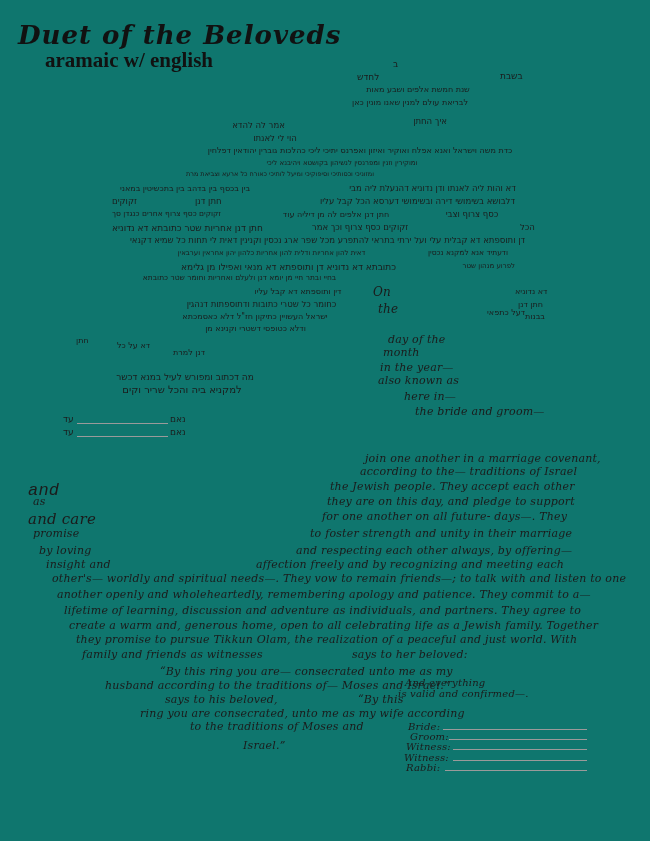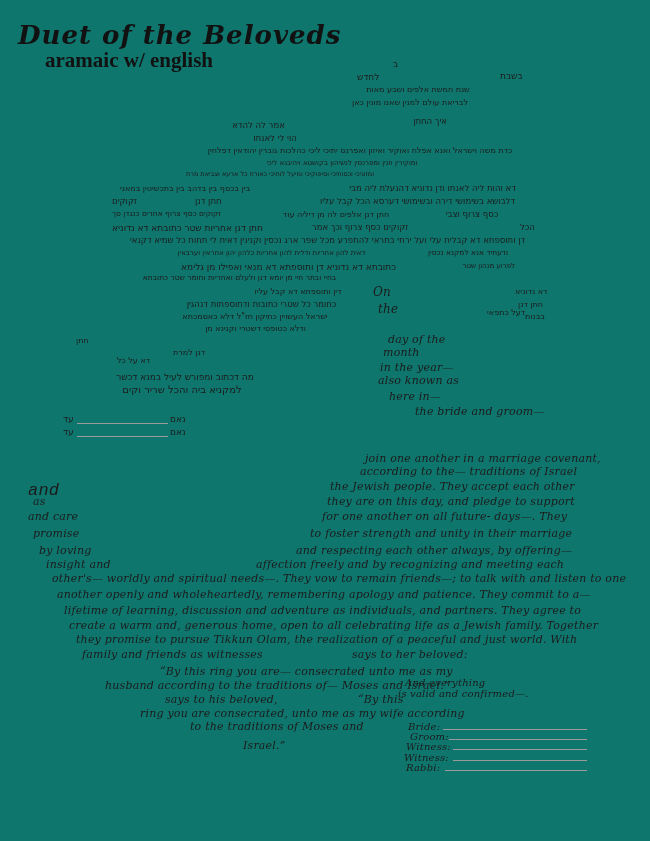--- a/index.html
+++ b/index.html
@@ -82,42 +82,42 @@
       <div class="ln he" style="left: 132px; top: 274px; font-size: 7.5px; width: 215px; text-align: center;">בחיי ובתר חיי מן יומא דנן ולעלם ואחריות וחומר שטר כתובתא</div>
       <div class="ln he" style="left: 515px; top: 287px; font-size: 8px;">דא נדוניא</div>
       <div class="ln he" style="left: 248px; top: 287px; font-size: 8px; width: 100px; text-align: center;">דין ותוספתא דא קבל עליו</div>
       <div class="ln he" style="left: 518px; top: 300px; font-size: 8px;">חתן דנן</div>
       <div class="ln he" style="left: 170px; top: 300px; font-size: 8.5px; width: 183px; text-align: center;">כחומר כל שטרי כתובות ודתוספתות דנהגין</div>
       <div class="ln he" style="left: 525px; top: 312px; font-size: 8px;">בבנות</div>
       <div class="ln he" style="left: 170px; top: 312px; font-size: 8px; width: 170px; text-align: center;">ישראל העשויין כתיקון חז"ל דלא כאסמכתא</div>
       <div class="ln he" style="left: 198px; top: 324px; font-size: 8px; width: 115px; text-align: center;">ודלא כטופסי דשטרי וקנינא מן</div>
       <div class="ln he" style="left: 76px; top: 336px; font-size: 8px;">חתן</div>
       <div class="ln he" style="left: 173px; top: 348px; font-size: 8px;">דנן למרת</div>
-      <div class="ln he" style="left: 117px; top: 356px; font-size: 8px;">דא על כל</div>
+      <div class="ln he" style="left: 117px; top: 341px; font-size: 8px;">דא על כל</div>
       <div class="ln he" style="left: 97px; top: 372px; font-size: 9px; width: 176px; text-align: center;">מה דכתוב ומפורש לעיל במנא דכשר</div>
       <div class="ln he" style="left: 117px; top: 384px; font-size: 10px; width: 130px; text-align: center;">למקניא ביה והכל שריר וקים</div>
       <div class="ln he" style="left: 63px; top: 414px; font-size: 9px;">עד</div>
       <div class="ln he" style="left: 170px; top: 414px; font-size: 9px;">נאם</div>
       <div class="ln he" style="left: 63px; top: 427px; font-size: 9px;">עד</div>
       <div class="ln he" style="left: 170px; top: 427px; font-size: 9px;">נאם</div>
       <div class="ln en" style="left: 373px; top: 286px; font-size: 12px;">On</div>
       <div class="ln en" style="left: 378px; top: 303px; font-size: 12px;">the</div>
       <div class="ln en" style="left: 388px; top: 334px; font-size: 11px;">day of the</div>
       <div class="ln en" style="left: 383px; top: 347px; font-size: 11px;">month</div>
       <div class="ln en" style="left: 380px; top: 362px; font-size: 11px;">in the year—</div>
       <div class="ln en" style="left: 378px; top: 375px; font-size: 11px;">also known as</div>
-      <div class="ln en" style="left: 389px; top: 391px; font-size: 11px;">here in—</div>
+      <div class="ln en" style="left: 404px; top: 391px; font-size: 11px;">here in—</div>
       <div class="ln en" style="left: 415px; top: 406px; font-size: 11px;">the bride and groom—</div>
       <div class="ln en" style="left: 365px; top: 453px; font-size: 11px;">join one another in a marriage covenant,</div>
       <div class="ln en" style="left: 360px; top: 466px; font-size: 11px;">according to the— traditions of Israel</div>
       <div class="ln en" style="left: 28px; top: 481px; font-size: 17px; font-family: Liberation Mono, monospace;">and</div>
       <div class="ln en" style="left: 330px; top: 481px; font-size: 11px;">the Jewish people. They accept each other</div>
       <div class="ln en" style="left: 33px; top: 496px; font-size: 11px;">as</div>
       <div class="ln en" style="left: 327px; top: 496px; font-size: 11px;">they are on this day, and pledge to support</div>
-      <div class="ln en" style="left: 28px; top: 511px; font-size: 11px;">and care</div>
+      <div class="ln en" style="left: 28px; top: 511px; font-size: 15px;">and care</div>
       <div class="ln en" style="left: 322px; top: 511px; font-size: 11px;">for one another on all future- days—. They</div>
       <div class="ln en" style="left: 33px; top: 528px; font-size: 11px;">promise</div>
       <div class="ln en" style="left: 310px; top: 528px; font-size: 11px;">to foster strength and unity in their marriage</div>
       <div class="ln en" style="left: 39px; top: 545px; font-size: 11px;">by loving</div>
       <div class="ln en" style="left: 296px; top: 545px; font-size: 11px;">and respecting each other always, by offering—</div>
       <div class="ln en" style="left: 46px; top: 559px; font-size: 11px;">insight and</div>
       <div class="ln en" style="left: 256px; top: 559px; font-size: 11px;">affection freely and by recognizing and meeting each</div>
       <div class="ln en" style="left: 52px; top: 573px; font-size: 11px;">other's— worldly and spiritual needs—. They vow to remain friends—; to talk with and listen to one</div>
       <div class="ln en" style="left: 57px; top: 589px; font-size: 11px;">another openly and wholeheartedly, remembering apology and patience. They commit to a—</div>
       <div class="ln en" style="left: 64px; top: 605px; font-size: 11px;">lifetime of learning, discussion and adventure as individuals, and partners. They agree to</div>

